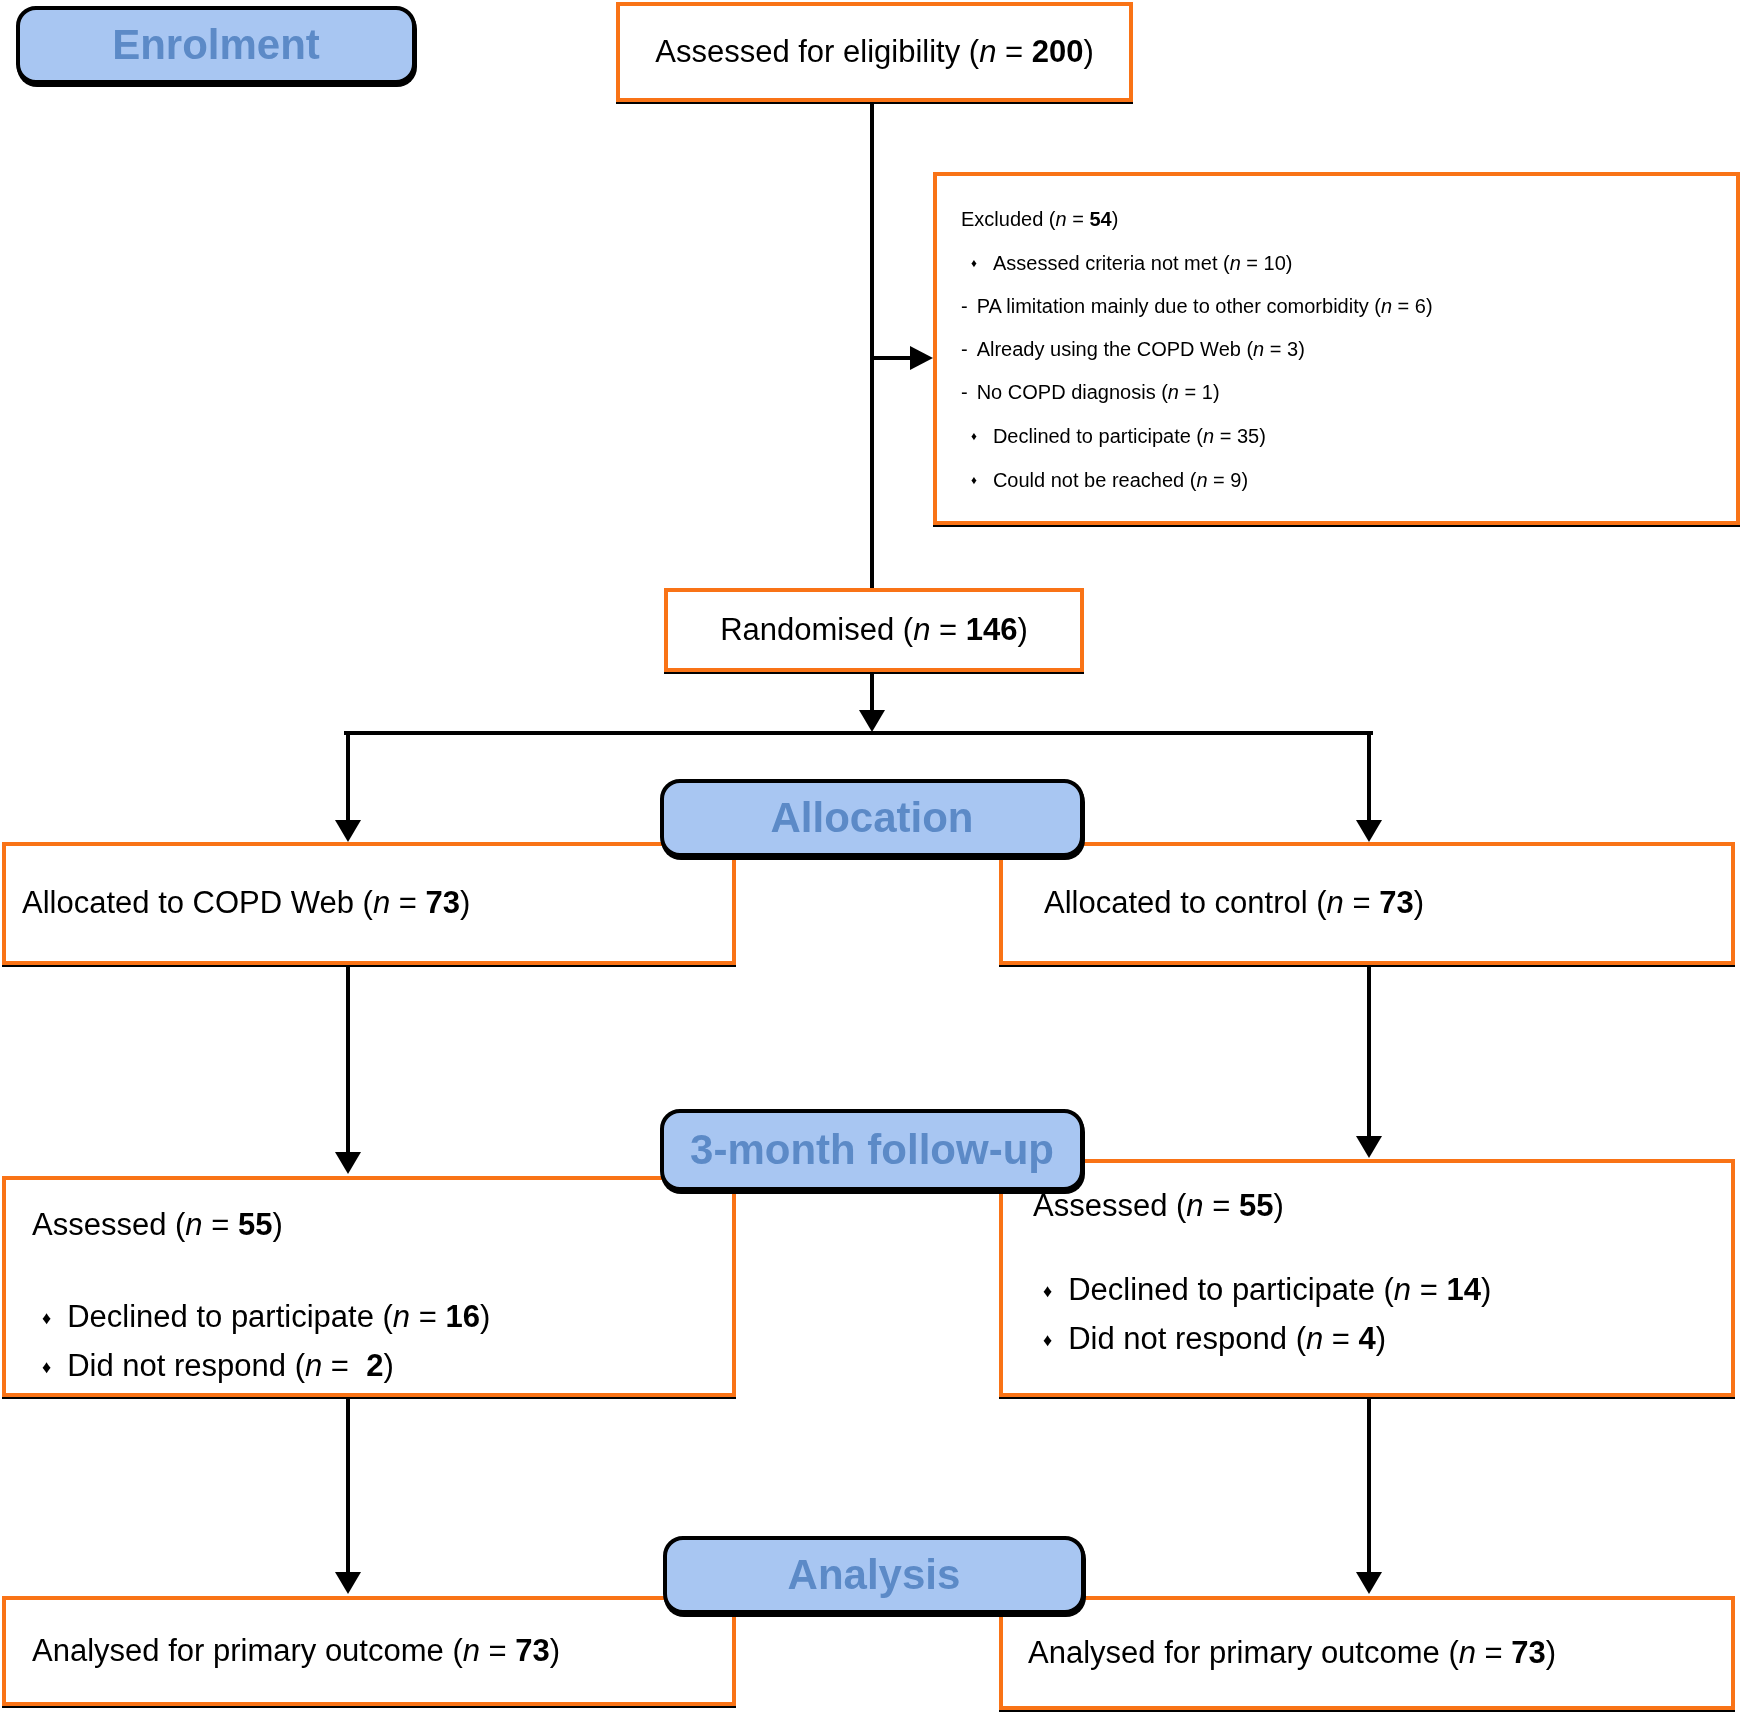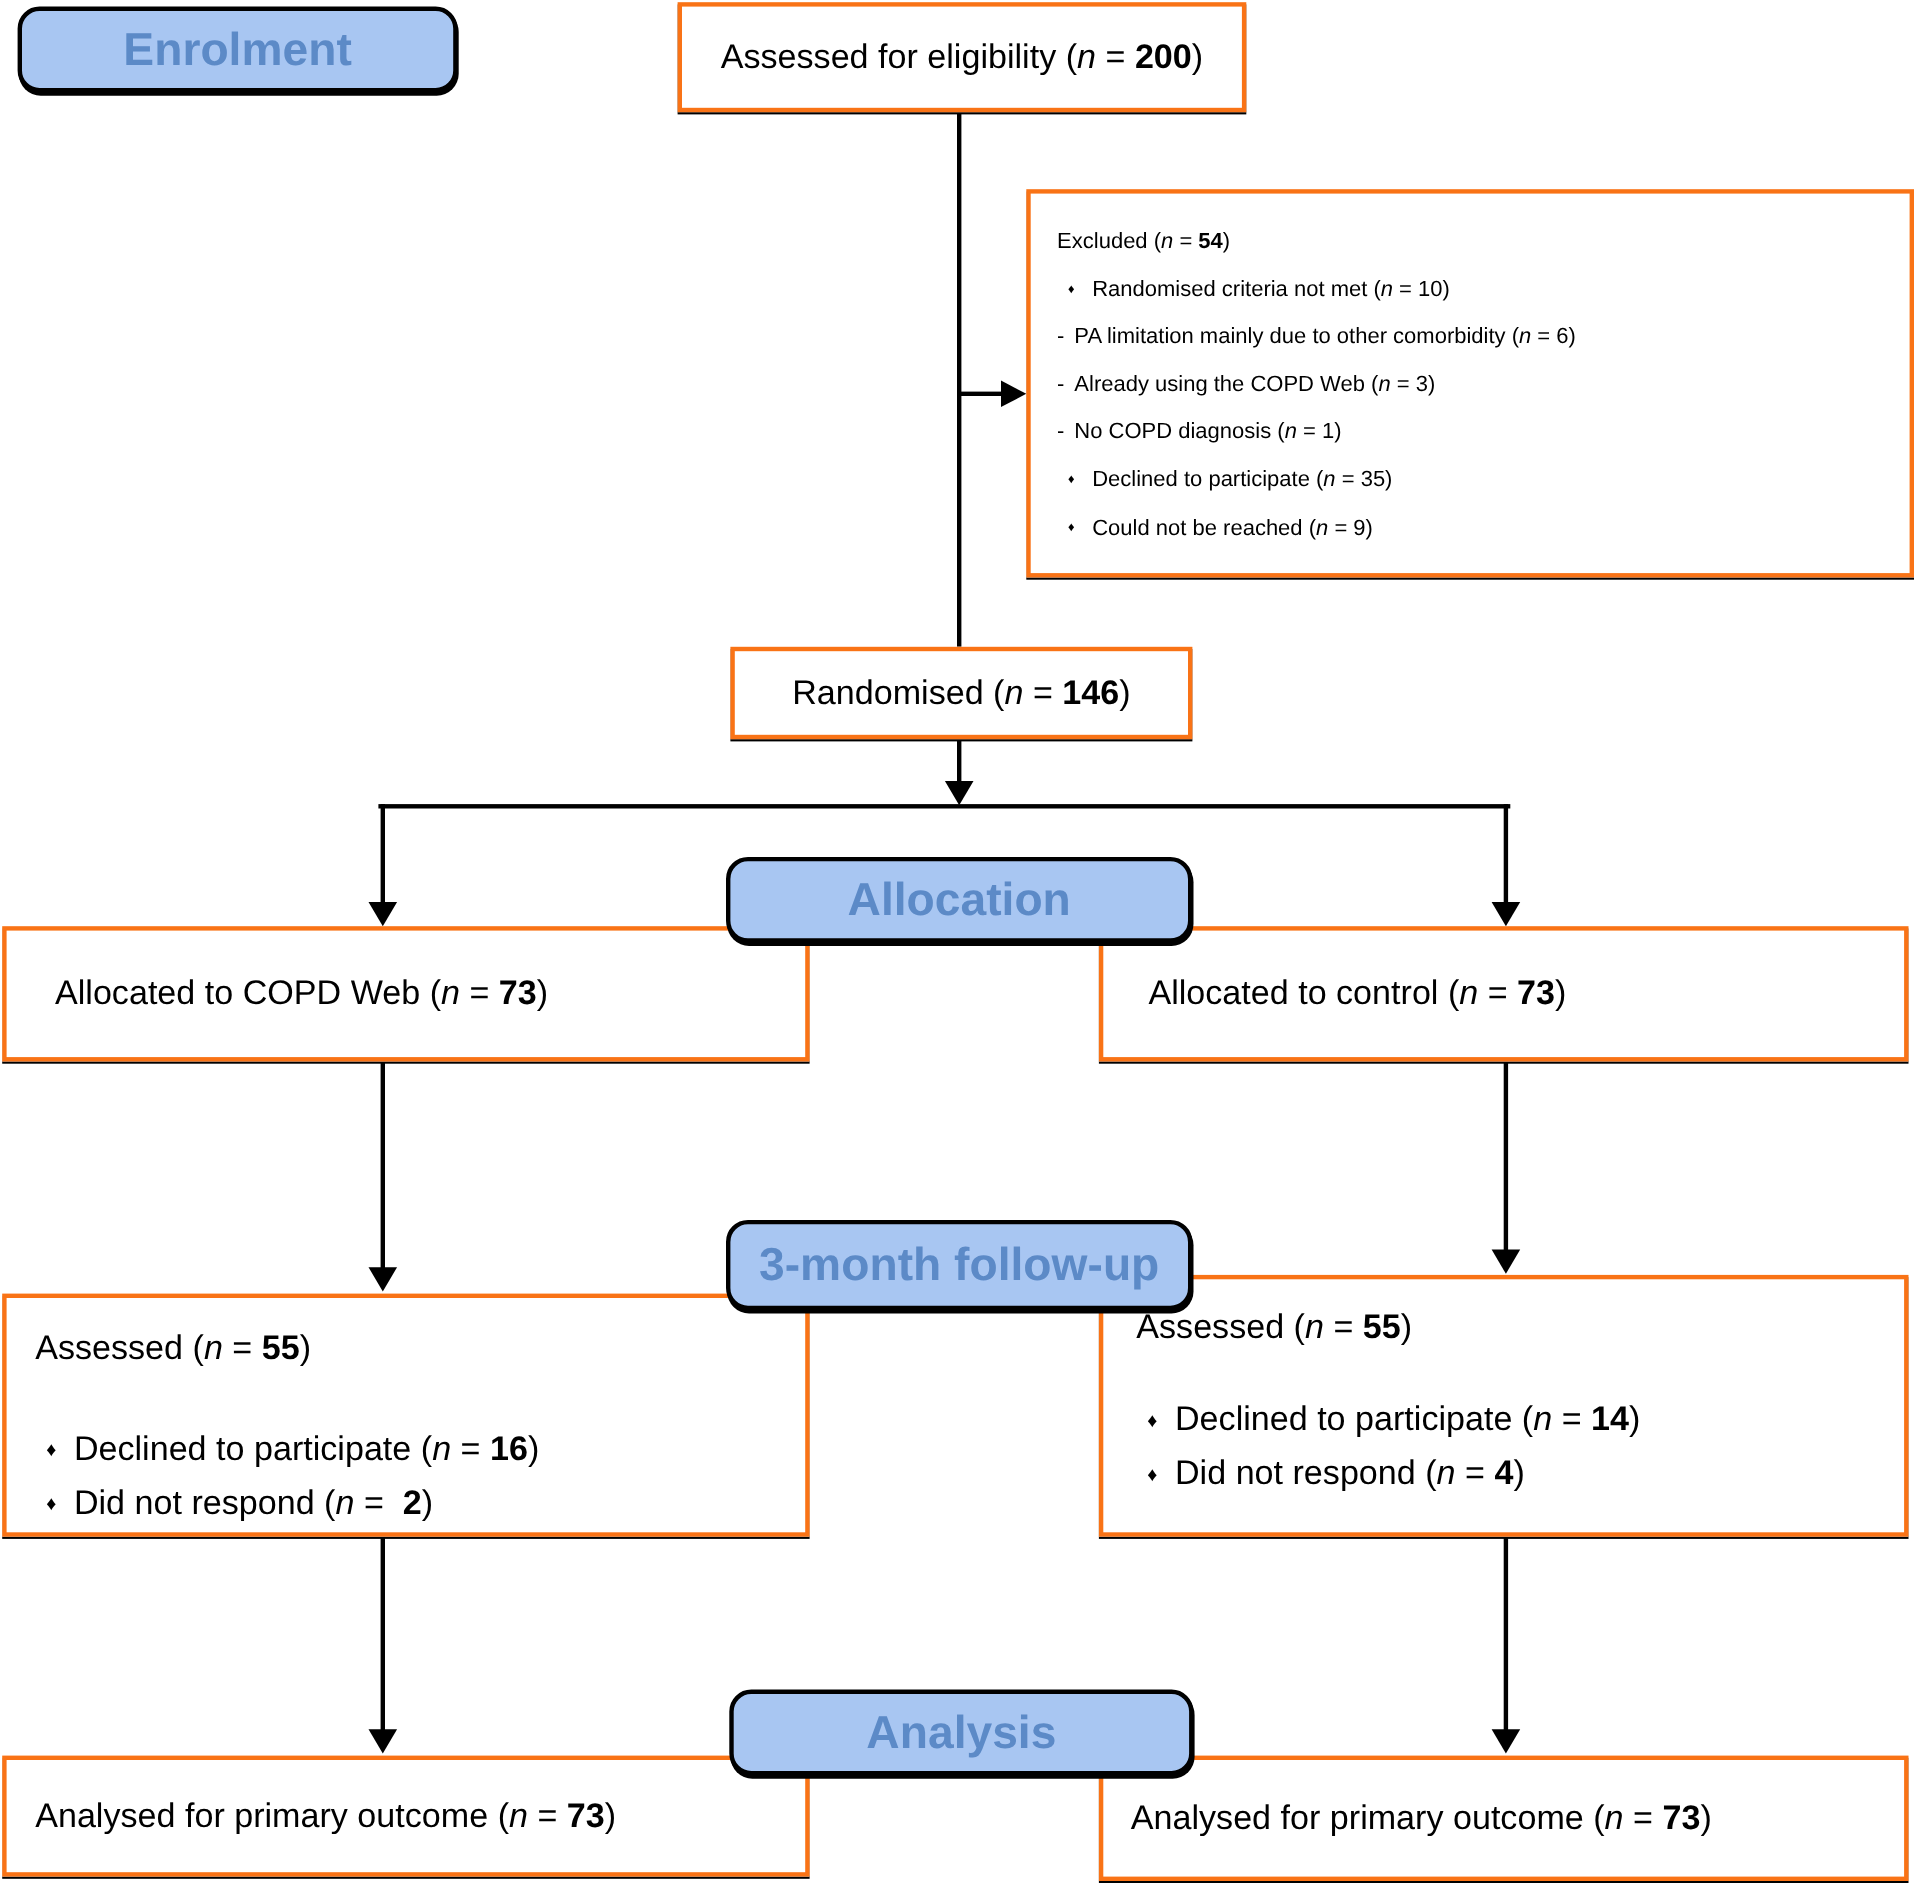--- a/index.html
+++ b/index.html
@@ -81,33 +81,33 @@
   <div class="badge" style="left:663px;top:1536px;width:422px;height:78px">
     <span>Analysis</span>
   </div>
 
   <div class="nbox center-text" style="left:616px;top:2px;width:517px;height:100px">
     <div class="txt"><span>Assessed for eligibility (</span><i>n</i><span> = </span><b>200</b><span>)</span></div>
   </div>
 
   <div class="nbox pad" style="left:933px;top:172px;width:807px;height:353px">
     <div class="exc-line txt"><span>Excluded  (</span><i>n</i><span> = </span><b>54</b><span>)</span></div>
-    <div class="exc-line"><span class="blt-d">♦</span><span class="txt"><span>Randomised criteria not met (</span><i>n</i><span> = </span><span>10</span><span>)</span></span></div>
+    <div class="exc-line"><span class="blt-d">♦</span><span class="txt"><span>Assessed criteria not met (</span><i>n</i><span> = </span><span>10</span><span>)</span></span></div>
     <div class="exc-line"><span class="blt-h">-</span><span class="txt"><span>PA limitation mainly due to other comorbidity (</span><i>n</i><span> = </span><span>6</span><span>)</span></span></div>
     <div class="exc-line"><span class="blt-h">-</span><span class="txt"><span>Already using the COPD Web (</span><i>n</i><span> = </span><span>3</span><span>)</span></span></div>
     <div class="exc-line"><span class="blt-h">-</span><span class="txt"><span>No COPD diagnosis (</span><i>n</i><span> = </span><span>1</span><span>)</span></span></div>
     <div class="exc-line"><span class="blt-d">♦</span><span class="txt"><span>Declined to participate (</span><i>n</i><span> = </span><span>35</span><span>)</span></span></div>
     <div class="exc-line"><span class="blt-d">♦</span><span class="txt"><span>Could not be reached (</span><i>n</i><span> = </span><span>9</span><span>)</span></span></div>
   </div>
 
   <div class="nbox center-text" style="left:664px;top:588px;width:420px;height:84px">
     <div class="txt"><span>Randomised (</span><i>n</i><span> = </span><b>146</b><span>)</span></div>
   </div>
 
-  <div class="nbox left-text" style="left:2px;top:842px;width:734px;height:123px;padding-left:44px">
+  <div class="nbox left-text" style="left:2px;top:842px;width:734px;height:123px;padding-left:16px">
     <div class="txt row"><span>Allocated to COPD Web (</span><i>n</i><span> =  </span><b>73</b><span>)</span></div>
   </div>
   <div class="nbox left-text" style="left:999px;top:842px;width:736px;height:123px;padding-left:41px">
     <div class="txt row"><span>Allocated to control (</span><i>n</i><span> = </span><b>73</b><span>)</span></div>
   </div>
 
   <div class="nbox" style="left:2px;top:1176px;width:734px;height:221px;padding:26px 26px">
     <div class="fu-title txt"><span>Assessed (</span><i>n</i><span> = </span><b>55</b><span>)</span></div>
     <div class="fu-items" style="margin-top:48px">
       <div class="row"><span class="blt-d">♦</span><span class="txt"><span>Declined to participate (</span><i>n</i><span> = </span><b>16</b><span>)</span></span></div>

